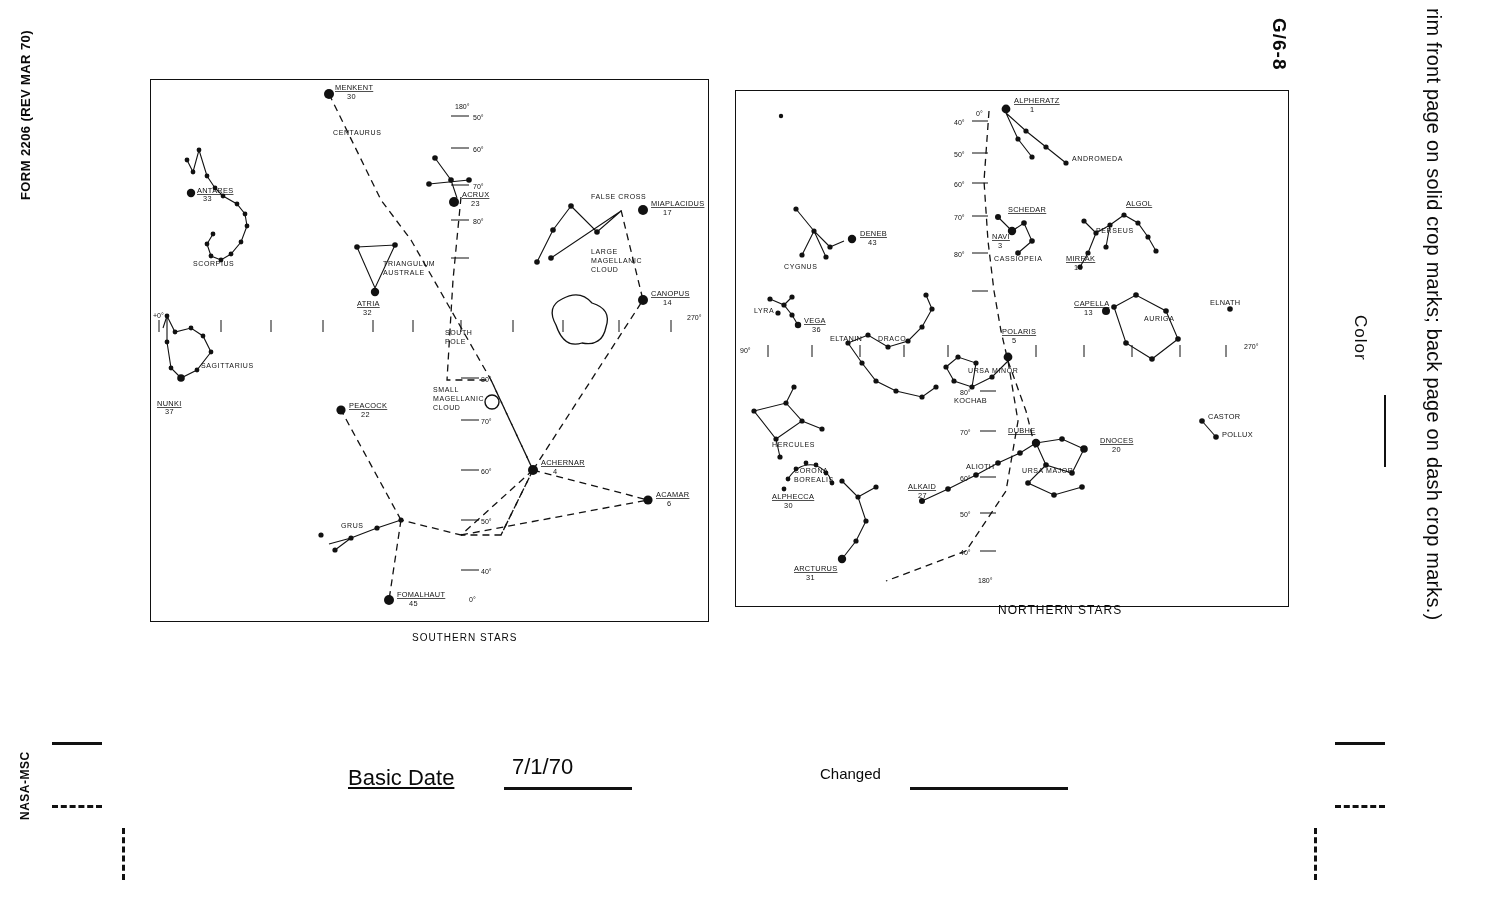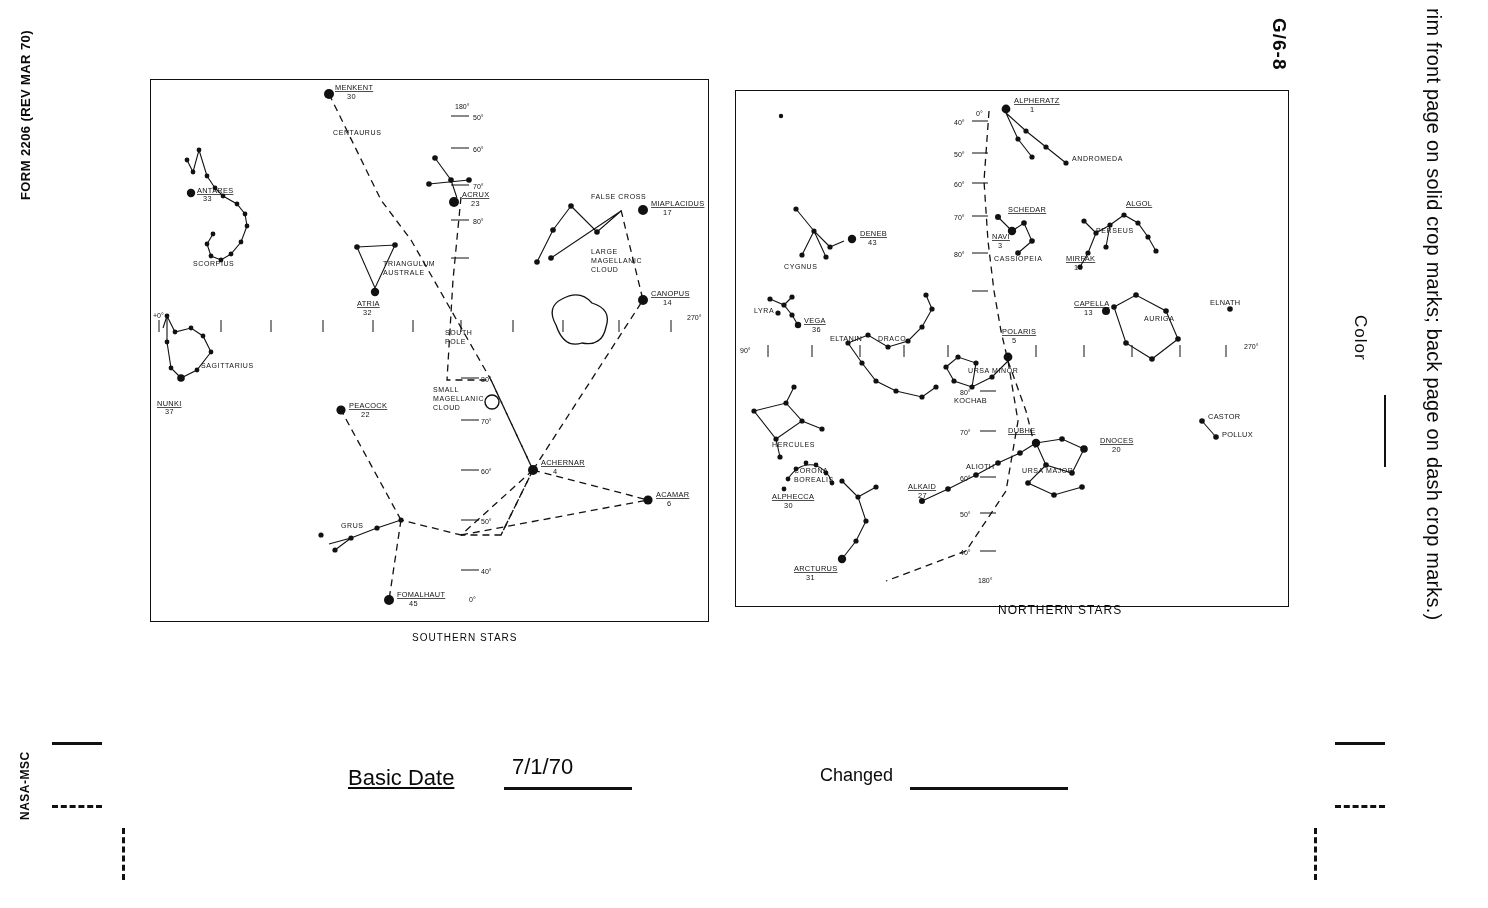--- a/index.html
+++ b/index.html
@@ -50,21 +50,21 @@
   }
   
   .crop-solid-h{height:0;border-top:3px solid #111;}
   .crop-dash-h{height:0;border-top:3px dashed #111;}
   .crop-dash-v{width:0;border-left:3px dashed #111;}
 
   
   #basic-date-label{left:348px;top:765px;font-size:22px;text-decoration:underline;}
   #basic-date-value{left:512px;top:754px;font-size:22px;}
   #basic-date-rule{left:504px;top:787px;width:128px;height:0;border-top:3px solid #111;}
-  #changed-label{left:820px;top:765px;font-size:18px;}
+  #changed-label{left:820px;top:765px;font-size:15px;}
   #changed-rule{left:910px;top:787px;width:158px;height:0;border-top:3px solid #111;}
 
   
   .chart-box{border:1.6px solid #111;background:#fff;}
   #southern-box{left:150px;top:79px;width:557px;height:541px;}
   #northern-box{left:735px;top:90px;width:552px;height:515px;}
   #southern-caption{left:412px;top:632px;font-size:10px;letter-spacing:1px;}
   #northern-caption{left:954px;top:603px;font-size:12px;letter-spacing:1px;margin-left:44px;}
 
   svg{display:block;}

